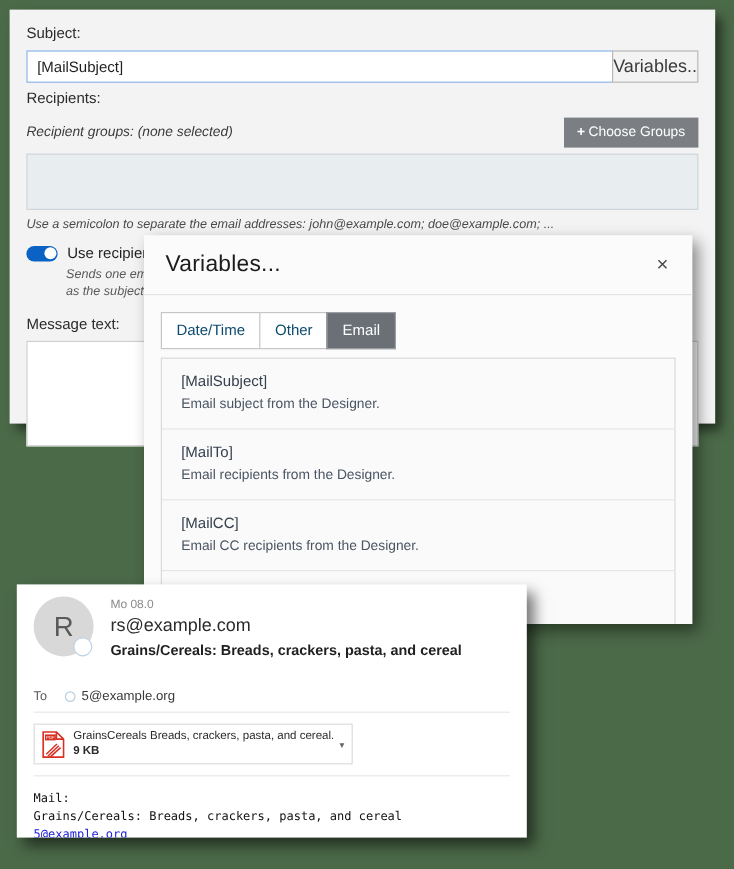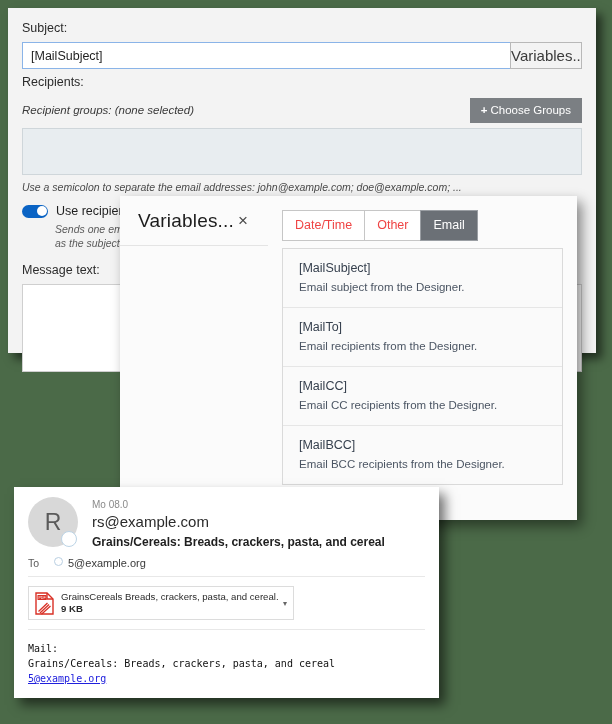--- a/index.html
+++ b/index.html
@@ -174,21 +174,21 @@
   #variables-dialog {
     position: absolute;
     left: 120px;
     top: 196px;
     width: 457px;
     height: 324px;
     background: #fbfbfb;
     box-shadow: 5px 6px 12px rgba(0,0,0,0.45);
     box-sizing: border-box;
     display: flex;
-    flex-direction: row;
+    flex-direction: column;
   }
   #dialog-header {
     height: 50px;
     flex: none;
     display: flex;
     align-items: center;
     justify-content: space-between;
     padding: 0 16px 0 18px;
     border-bottom: 1px solid #e4e4e4;
     box-sizing: border-box;
@@ -215,21 +215,21 @@
 
   #variable-tabs {
     display: flex;
     height: 31px;
   }
   .tab {
     border: 1px solid #c6c6c6;
     margin-right: -1px;
     background: #ffffff;
     font-size: 12.5px;
-    color: #ef4444;
+    color: #0c4a6e;
     padding: 0 12px;
     line-height: 29px;
     box-sizing: border-box;
     cursor: pointer;
     white-space: nowrap;
   }
   .tab.selected {
     background: #6b7076;
     border-color: #9a9ea3;
     color: #ffffff;
@@ -327,22 +327,22 @@
   #email-subject {
     font-size: 12px;
     font-weight: bold;
     color: #1f1f1f;
     line-height: 17px;
     margin-top: 2px;
     white-space: nowrap;
   }
   #email-to-row {
     display: flex;
-    align-items: flex-start;
-    margin-top: 6px;
+    align-items: center;
+    margin-top: 23px;
     padding-bottom: 7px;
     border-bottom: 1px solid #e8e8e8;
   }
   #to-label {
     font-size: 10.5px;
     color: #5a5a5a;
     width: 26px;
     flex: none;
   }
   #to-dot {

